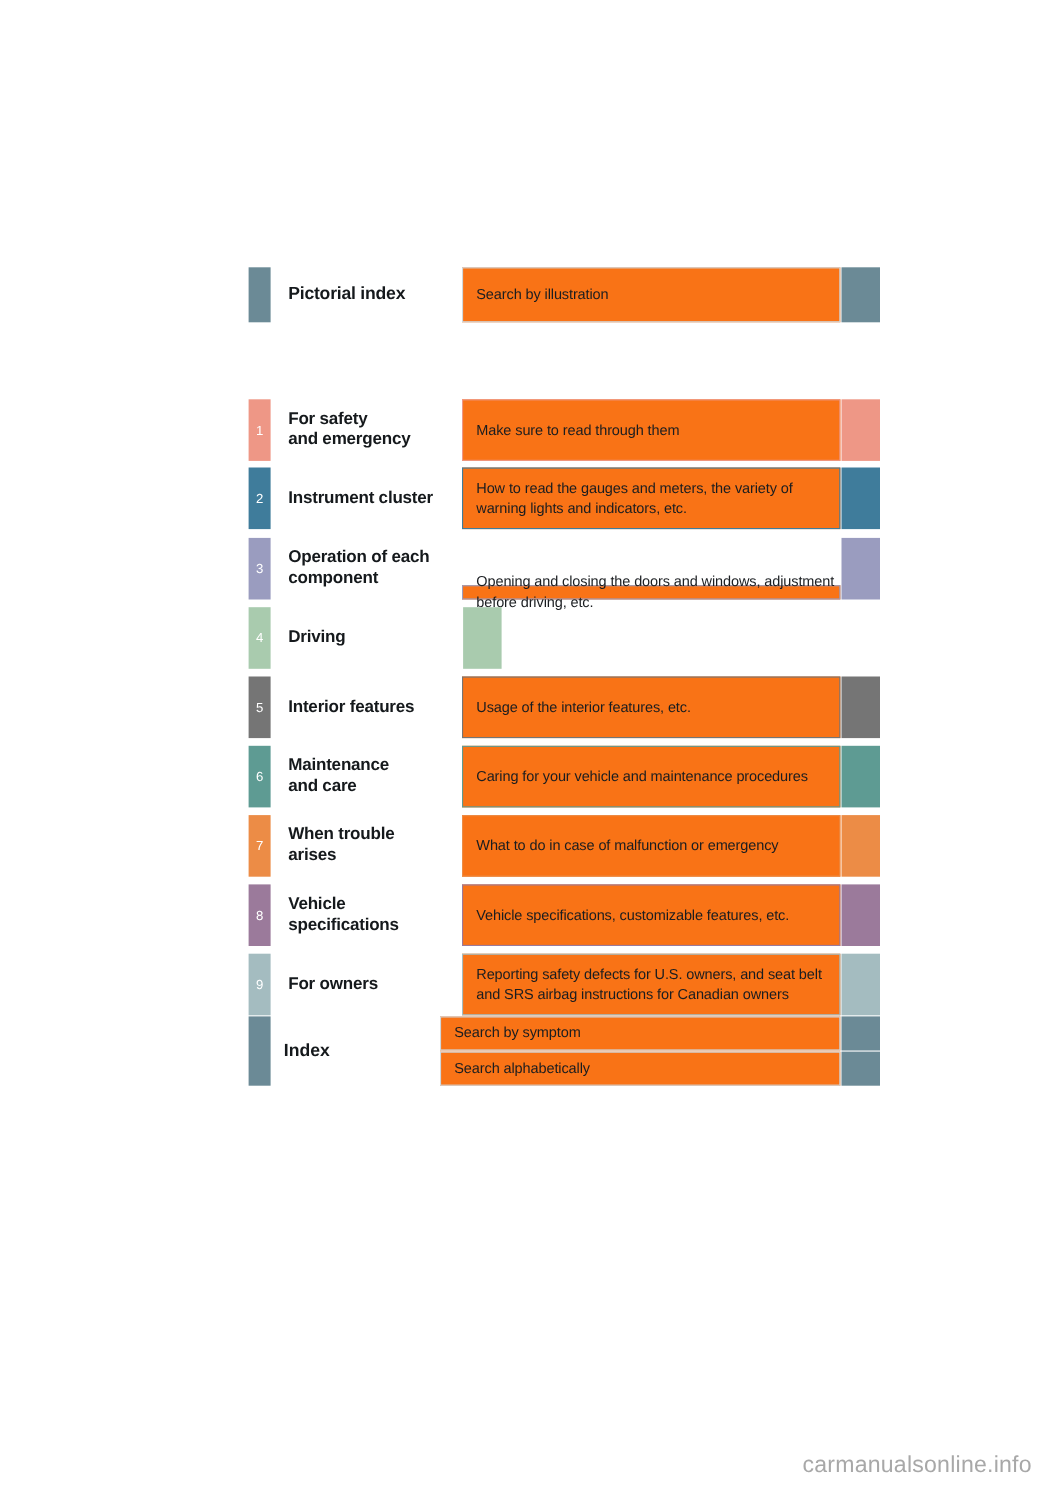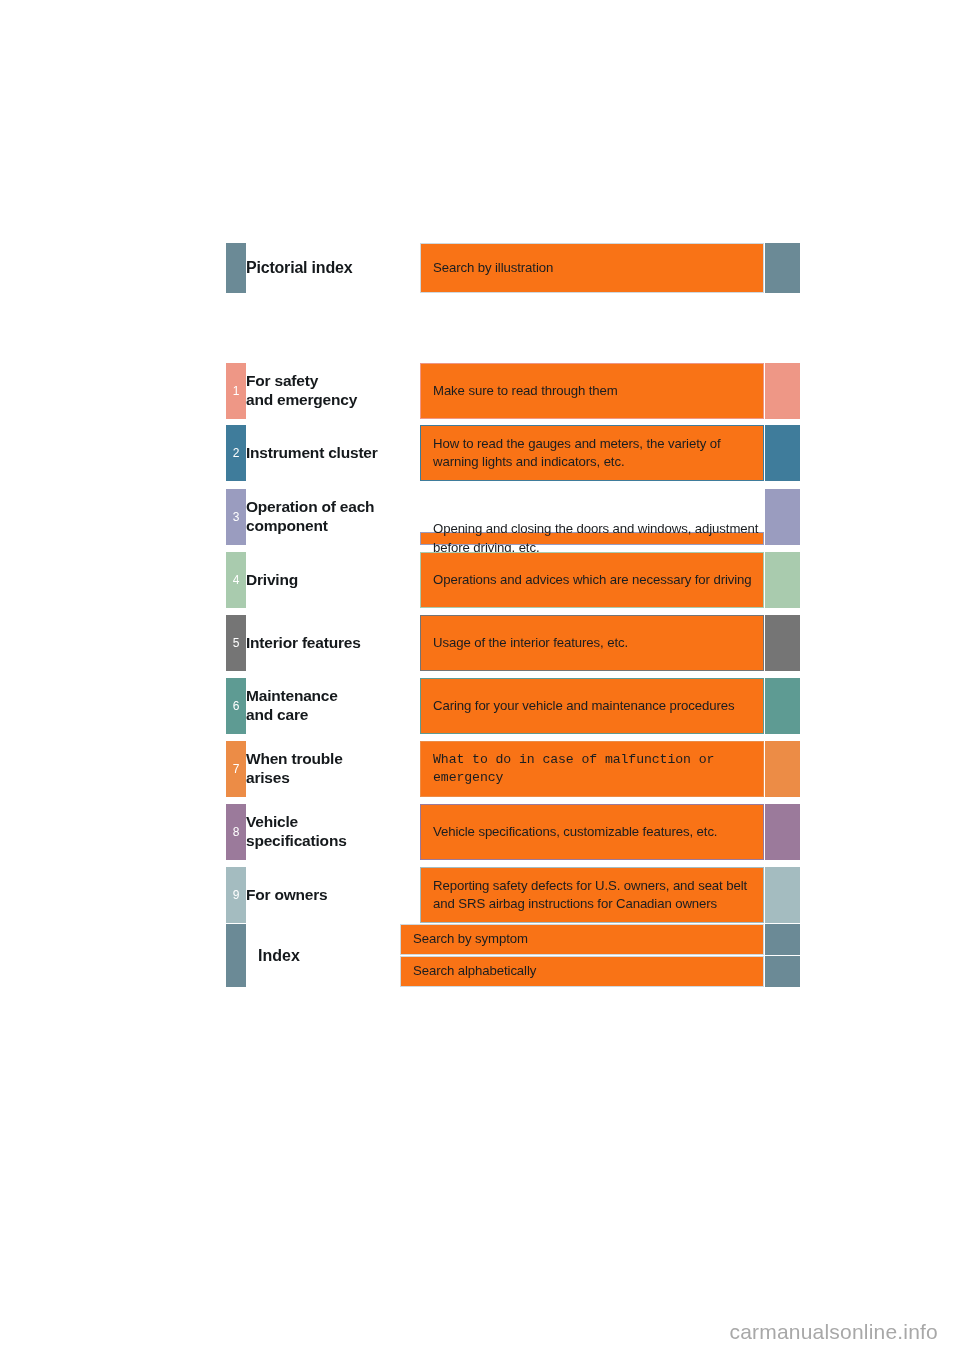--- a/index.html
+++ b/index.html
@@ -49,20 +49,21 @@
     font-size: 12px;
     font-family: "Liberation Sans", sans-serif;
     line-height: 1;
   }
 
   .title-cell {
     flex: 0 0 174px;
     width: 174px;
     display: flex;
     align-items: center;
+    padding-left: 16px;
     box-sizing: border-box;
     color: #15191c;
     font-weight: bold;
     font-size: 15.5px;
     line-height: 1.22;
     letter-spacing: -0.2px;
   }
 
   .desc-cell {
     flex: 1 1 auto;
@@ -157,21 +158,20 @@
       </div>
       <div class="toc-row" style="top: 552px; height: 56px;">
         <div class="tab" style="background: rgb(169, 203, 174);">
           <span class="tab-num">4</span>
         </div>
         <div class="title-cell">
           <div>
             <div>Driving</div>
           </div>
         </div>
-        <div class="desc-cell" style="border-color: rgb(169, 203, 174); border-width: 1px; opacity: 1;">Operations and advices which are necessary for driving</div>
         <div class="swatch" style="background: rgb(169, 203, 174);"></div>
       </div>
       <div class="toc-row" style="top: 615px; height: 56px;">
         <div class="tab" style="background: rgb(117, 117, 117);">
           <span class="tab-num">5</span>
         </div>
         <div class="title-cell">
           <div>
             <div>Interior features</div>
           </div>
@@ -195,21 +195,21 @@
       <div class="toc-row" style="top: 741px; height: 56px;">
         <div class="tab" style="background: rgb(236, 140, 70);">
           <span class="tab-num">7</span>
         </div>
         <div class="title-cell">
           <div>
             <div>When trouble</div>
             <div>arises</div>
           </div>
         </div>
-        <div class="desc-cell" style="border-color: rgb(236, 140, 70); border-width: 1px; opacity: 1; font-family: Liberation Mono, monospace;">What to do in case of malfunction or emergency</div>
+        <div class="desc-cell" style="border-color: rgb(236, 140, 70); border-width: 1px; opacity: 1;">What to do in case of malfunction or emergency</div>
         <div class="swatch" style="background: rgb(236, 140, 70);"></div>
       </div>
       <div class="toc-row" style="top: 804px; height: 56px;">
         <div class="tab" style="background: rgb(155, 122, 155);">
           <span class="tab-num">8</span>
         </div>
         <div class="title-cell">
           <div>
             <div>Vehicle</div>
             <div>specifications</div>

